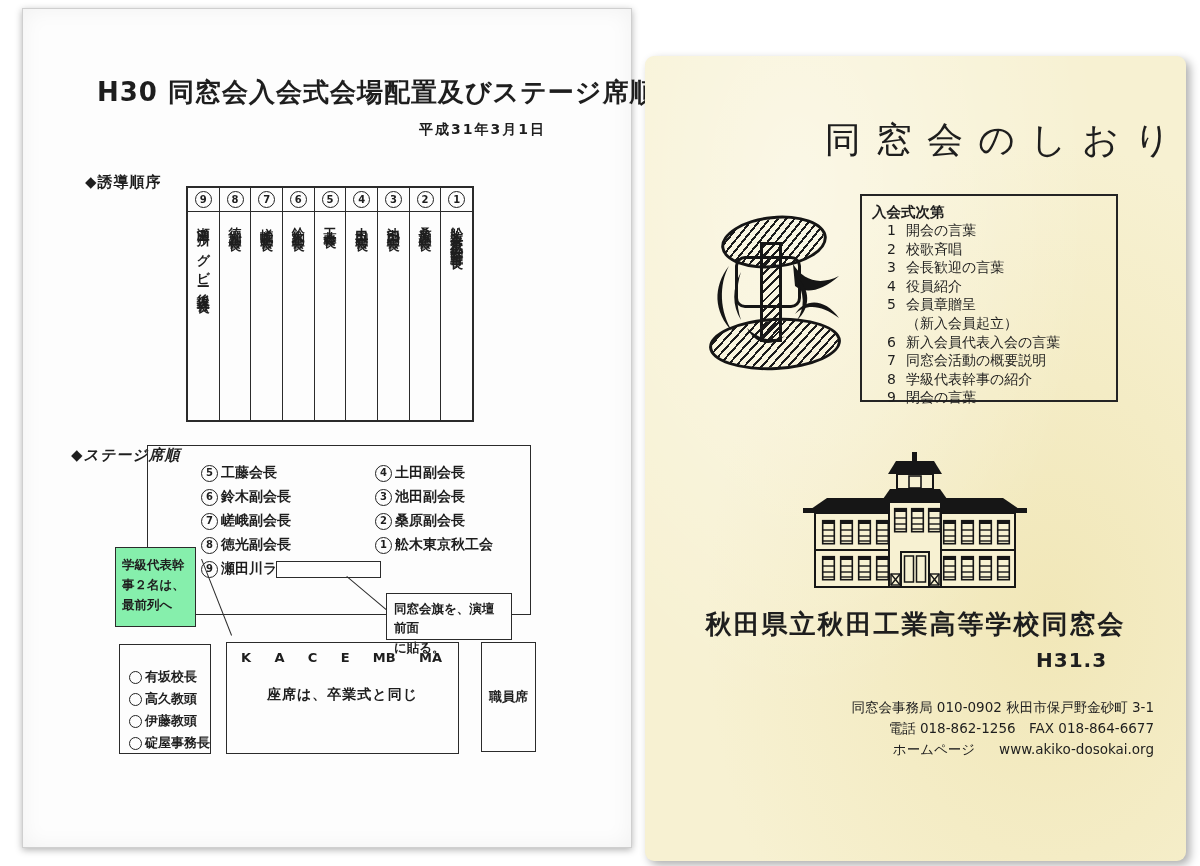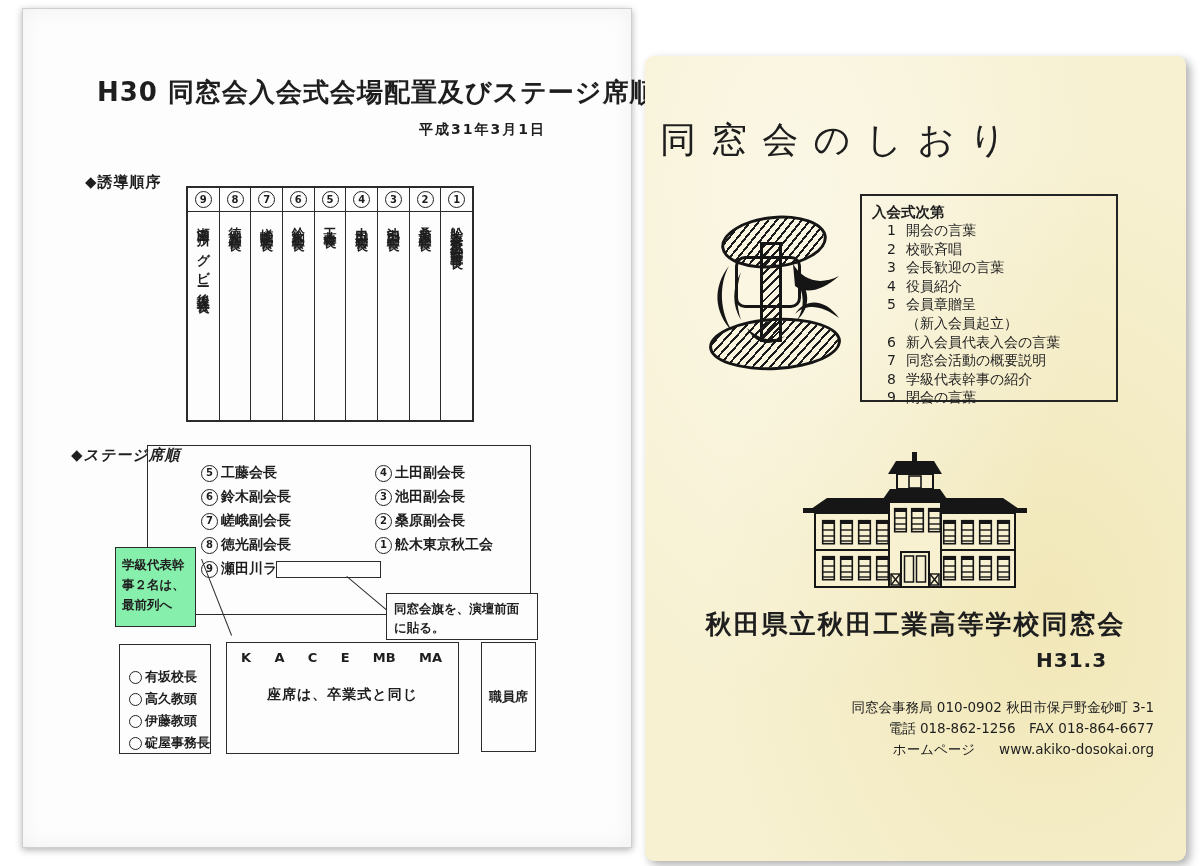--- a/index.html
+++ b/index.html
@@ -25,21 +25,21 @@
 
   .stage-box{left:124px;top:436px;width:382px;height:168px;border:1.5px solid #2b2b2b;}
   .stage-col{display:flex;flex-direction:column;}
   .stage-entry{display:flex;align-items:center;gap:3px;height:24px;font-size:14px;font-weight:600;white-space:nowrap;}
   .col-left{left:178px;top:452px;}
   .col-right{left:352px;top:452px;}
 
   .flag-rect{left:253px;top:552px;width:103px;height:15px;border:1.5px solid #2b2b2b;background:#fdfdfd;}
   .front-note{left:92px;top:538px;width:81px;height:80px;border:1.5px solid #2b2b2b;background:#86efac;
               padding:7px 5px 0 6px;font-size:12.5px;font-weight:600;line-height:1.6;box-sizing:border-box;}
-  .flag-note{left:363px;top:584px;width:152px;height:47px;border:1.5px solid #2b2b2b;background:#fdfdfd;
+  .flag-note{left:363px;top:584px;width:126px;height:47px;border:1.5px solid #2b2b2b;background:#fdfdfd;
              padding:5px 6px 0 7px;font-size:12.5px;font-weight:600;line-height:1.55;box-sizing:border-box;}
   .diag{position:absolute;border-top:1.5px solid #2b2b2b;transform-origin:0 0;}
   .lineA{left:179px;top:550px;width:82px;transform:rotate(68.5deg);}
   .lineB{left:324px;top:567px;width:52px;transform:rotate(40deg);}
 
   .principal-box{left:96px;top:635px;width:92px;height:110px;border:1.5px solid #2b2b2b;
                  padding:21px 7px 0 9px;box-sizing:border-box;}
   .principal-row{display:flex;align-items:center;gap:3px;height:22px;font-size:13px;font-weight:600;white-space:nowrap;}
   .ring{width:11px;height:11px;border:1.6px solid #222;border-radius:50%;flex:none;}
 
@@ -48,21 +48,21 @@
   .seat-note{margin-top:21px;text-align:center;font-size:14px;font-weight:600;letter-spacing:1px;}
 
   .staff-box{left:458px;top:633px;width:55px;height:110px;border:1.5px solid #2b2b2b;display:flex;
              align-items:center;justify-content:center;font-size:13px;font-weight:600;box-sizing:border-box;}
 
   
   .page-right{position:absolute;left:645px;top:56px;width:541px;height:805px;background-color:#f7f1d2;
               border-radius:9px;box-shadow:4px 4px 10px rgba(0,0,0,.32);
               background-image:radial-gradient(ellipse at 28% 16%,rgba(255,255,255,.45),rgba(255,255,255,0) 55%),
                                radial-gradient(ellipse at 75% 70%,rgba(235,221,158,.5),rgba(235,221,158,0) 60%);}
-  .rp-title{top:60px;left:0;right:0;text-align:left;font-size:36px;font-weight:500;letter-spacing:.42em;text-indent:.42em;white-space:nowrap;}
+  .rp-title{top:60px;left:0;right:0;text-align:right;font-size:36px;font-weight:500;letter-spacing:.42em;text-indent:.42em;white-space:nowrap;}
   .program-box{left:215px;top:138px;width:258px;height:208px;border:2px solid #242424;
                padding:7px 6px 0 10px;box-sizing:border-box;}
   .pb-heading{font-size:14.5px;font-weight:600;line-height:18px;}
   .pb-item{display:flex;font-size:14px;font-weight:500;line-height:18.6px;white-space:nowrap;}
   .pb-num{width:13px;margin-left:13px;margin-right:8px;text-align:center;flex:none;}
 
   .emblem{left:62px;top:160px;width:140px;height:152px;}
   .em{position:absolute;background:repeating-linear-gradient(135deg,#1b1b1b 0 2px,rgba(0,0,0,0) 2px 6.5px);}
   .em-top{left:14px;top:0;width:100px;height:46px;border:3.5px solid #151515;border-radius:50%;transform:rotate(-6deg);}
   .em-frame{position:absolute;left:28px;top:40px;width:60px;height:46px;border:3.5px solid #151515;border-radius:10px;background:none;}

